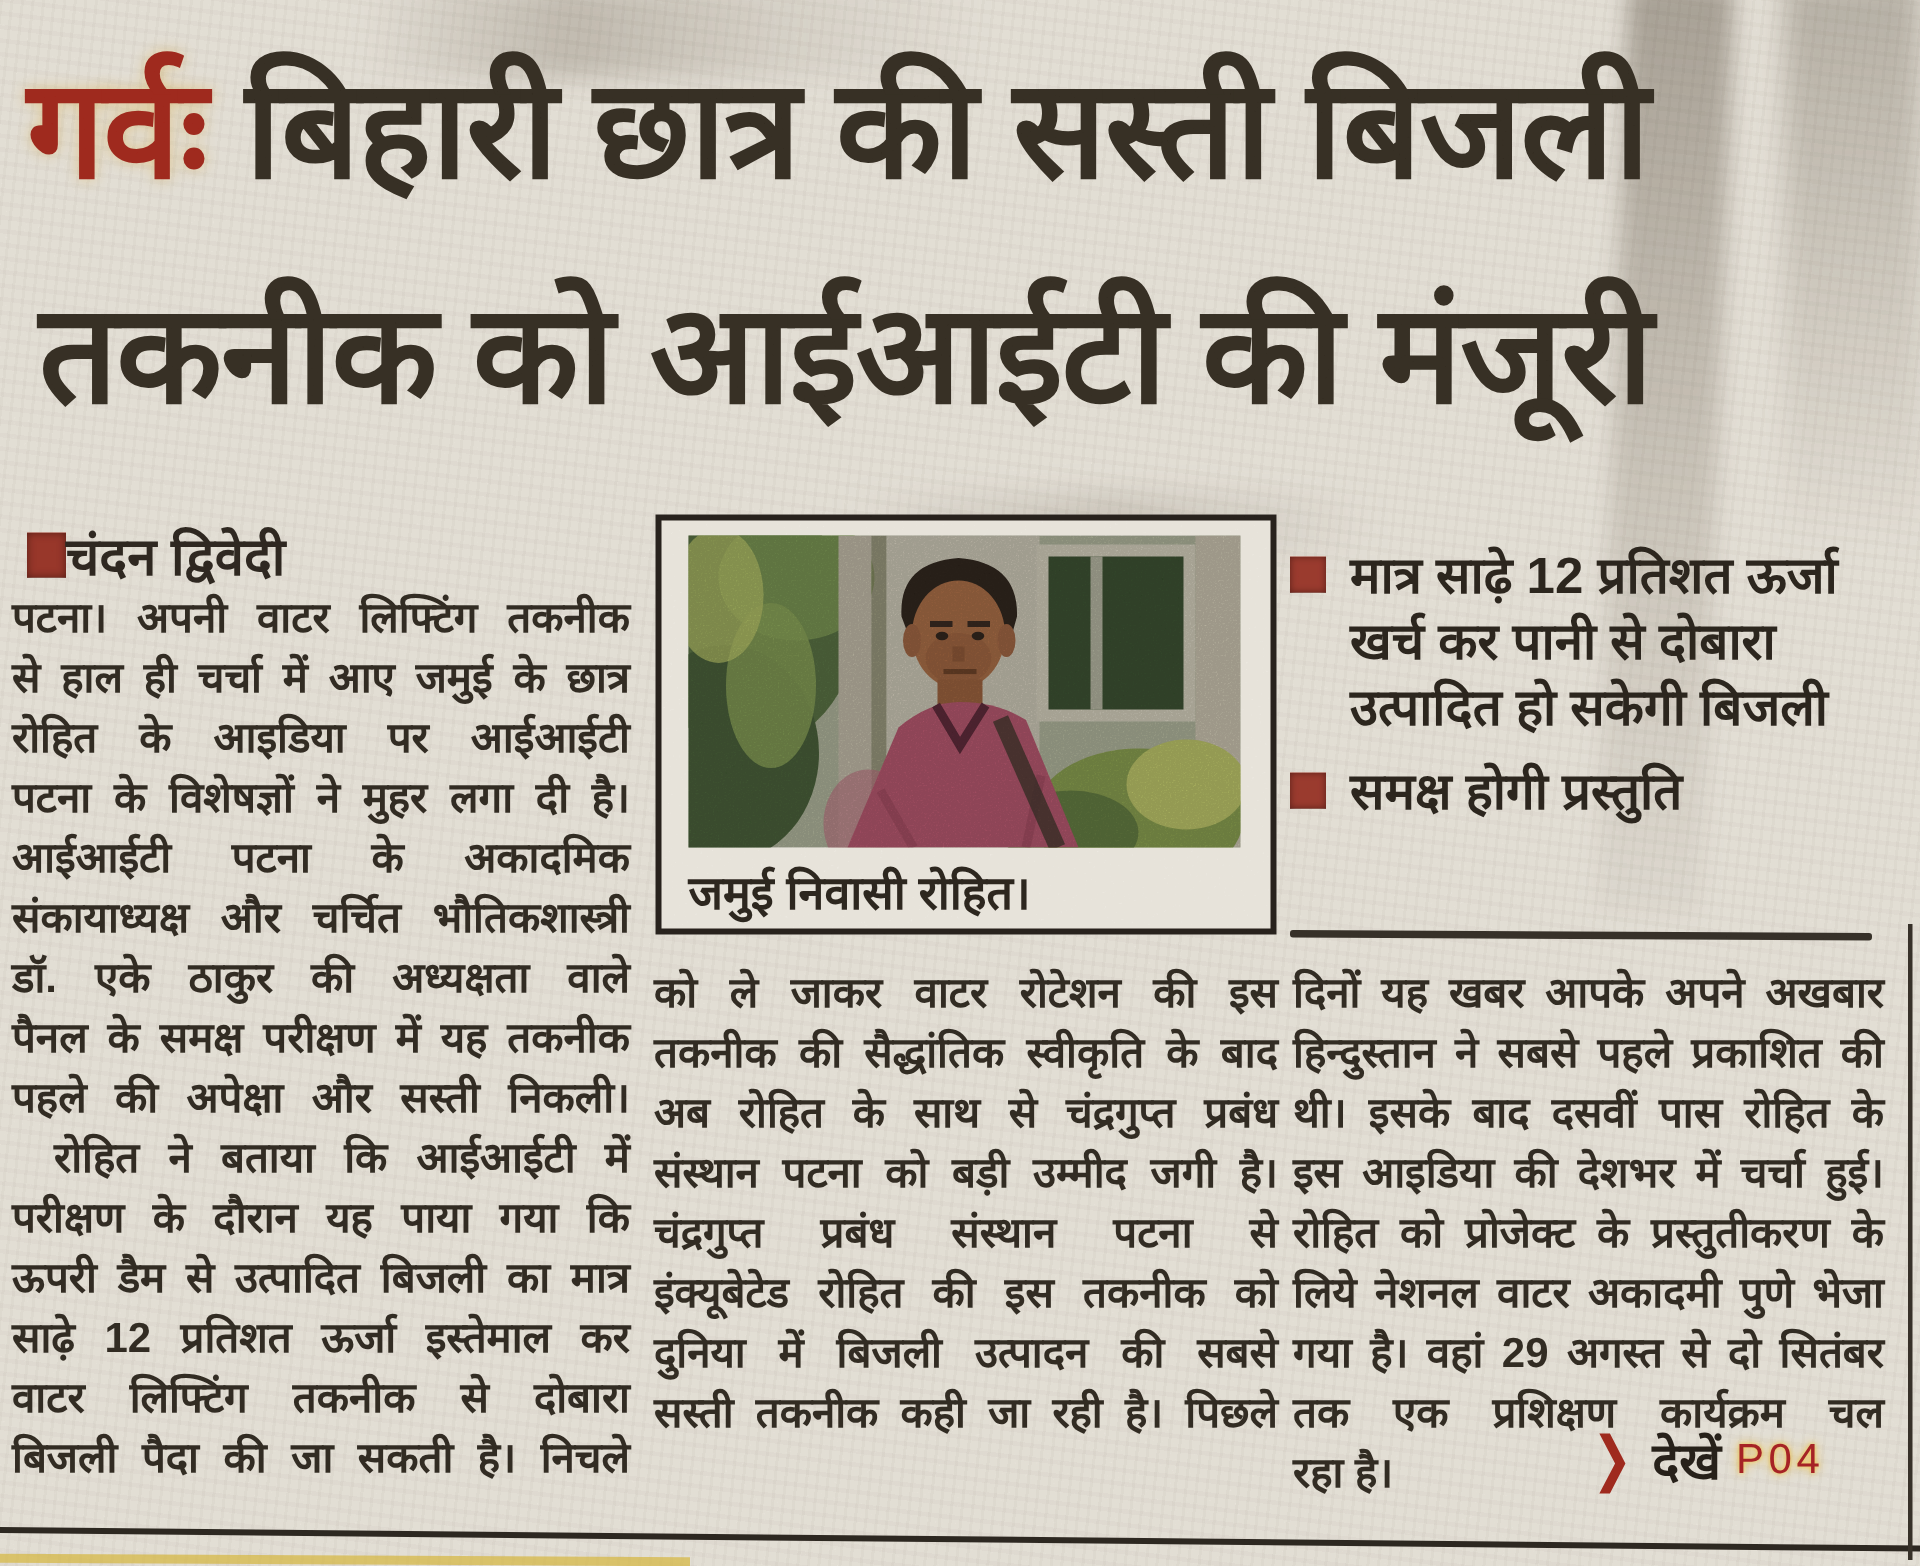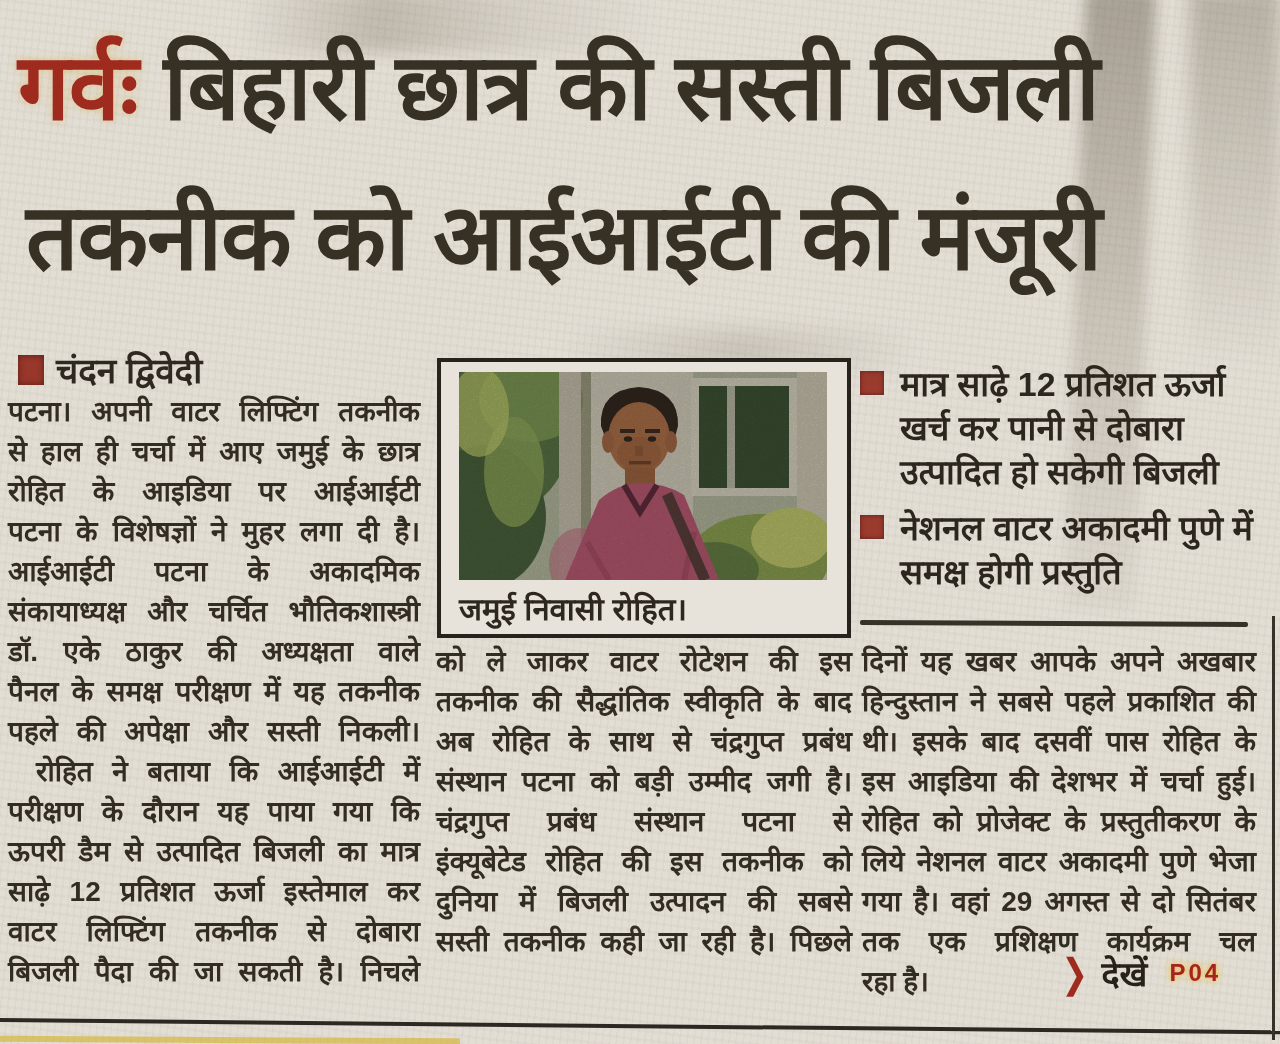--- a/index.html
+++ b/index.html
@@ -24,34 +24,34 @@
        background:linear-gradient(90deg,transparent,rgba(105,95,80,.20),transparent);}
 
   
   .h-line{position:absolute;font-weight:700;color:#2a2318;font-size:92px;line-height:1.2;
           white-space:nowrap;letter-spacing:-1px;}
   .h1{left:18px;top:32px;}
   .h2{left:26px;top:182px;text-align:right;}
   .kicker{color:#a31c10;margin-right:26px;text-shadow:0 0 10px rgba(230,180,60,.45);margin-top:12px;}
 
   
-  .byline{position:absolute;left:18px;top:346px;display:flex;align-items:center;gap:12px;
+  .byline{position:absolute;left:18px;top:346px;display:flex;align-items:center;gap:0;
           font-size:35px;font-weight:700;color:#201a13;}
   .by-sq{width:26px;height:30px;background:#9b2b1e;box-shadow:inset 0 0 6px #4d0f07;}
 
   
   .col{position:absolute;font-size:28px;font-weight:700;color:#241e16;}
   .col .tline{height:40px;line-height:40px;text-align:justify;text-align-last:justify;white-space:nowrap;}
   .col1{left:8px;top:392px;width:412px;}
   .col2{left:436px;top:642px;width:416px;}
   .col3{left:862px;top:642px;width:394px;}
   .col3 .tline:last-child{text-align-last:left;}
 
   
-  .photo-box{position:absolute;left:437px;top:358px;width:414px;height:280px;
+  .photo-box{position:absolute;left:437px;top:343px;width:414px;height:280px;
              border:4px solid #18130e;box-sizing:border-box;background:#f7f4ec;
              padding:10px 36px 6px 18px;}
   .caption{margin-top:6px;font-size:31px;font-weight:700;color:#1e1811;line-height:40px;}
 
   
   .highlights{position:absolute;left:860px;top:346px;width:400px;margin-top:16px;}
   .hl{display:flex;gap:16px;margin-bottom:12px;}
   .hl-sq{flex:0 0 24px;width:24px;height:24px;margin-top:9px;background:#9e3023;
          box-shadow:inset 0 0 5px #50100a;}
   .hl-text{font-size:34px;font-weight:700;color:#1d1710;}
@@ -63,22 +63,22 @@
   .right-rule{position:absolute;left:1272px;top:616px;width:3px;height:424px;background:#2a241d;}
   .bottom-rule{position:absolute;left:-6px;top:1018px;width:1300px;height:4px;background:#1e1913;
                transform:rotate(.55deg);transform-origin:left center;}
   .bottom-yellow{position:absolute;left:0;top:1037px;width:460px;height:6px;background:#e3c23f;
                  opacity:.75;transform:rotate(.3deg);}
 
   
   .see-also{position:absolute;left:1058px;top:950px;display:flex;align-items:center;gap:10px;}
   .see-arrow{color:#a31c10;font-size:40px;font-weight:700;line-height:1;transform:scaleX(.8);}
   .see-label{font-size:34px;font-weight:700;color:#17110b;text-align:center;}
-  .page-ref{font-size:24px;font-weight:700;letter-spacing:3px;color:#ab1418;
-            text-shadow:0 0 8px rgba(255,205,60,.95), 0 0 3px rgba(255,205,60,.9);margin-left:12px;}
+  .page-ref{font-size:28px;font-weight:400;letter-spacing:3px;color:#ab1418;
+            text-shadow:0 0 8px rgba(255,205,60,.95), 0 0 3px rgba(255,205,60,.9);}
 
   .grain{position:absolute;left:0;top:0;z-index:6;pointer-events:none;opacity:.14;}
 </style>
 </head>
 <body>
 
 <div class="page">
 
   <div class="smudge sm1"></div>
   <div class="smudge sm2"></div>
@@ -160,21 +160,20 @@
       <span class="hl-sq"></span>
       <div class="hl-text">
           <div class="tline">मात्र साढ़े 12 प्रतिशत ऊर्जा</div>
           <div class="tline">खर्च कर पानी से दोबारा</div>
           <div class="tline">उत्पादित हो सकेगी बिजली</div>
         </div>
     </div>
     <div class="hl">
       <span class="hl-sq"></span>
       <div class="hl-text">
-          <div class="tline">नेशनल वाटर अकादमी पुणे में</div>
           <div class="tline">समक्ष होगी प्रस्तुति</div>
         </div>
     </div>
   </div>
 
   <div class="hl-rule"></div>
 
   <div class="col col2">
       <div class="tline">को ले जाकर वाटर रोटेशन की इस</div>
       <div class="tline">तकनीक की सैद्धांतिक स्वीकृति के बाद</div>

